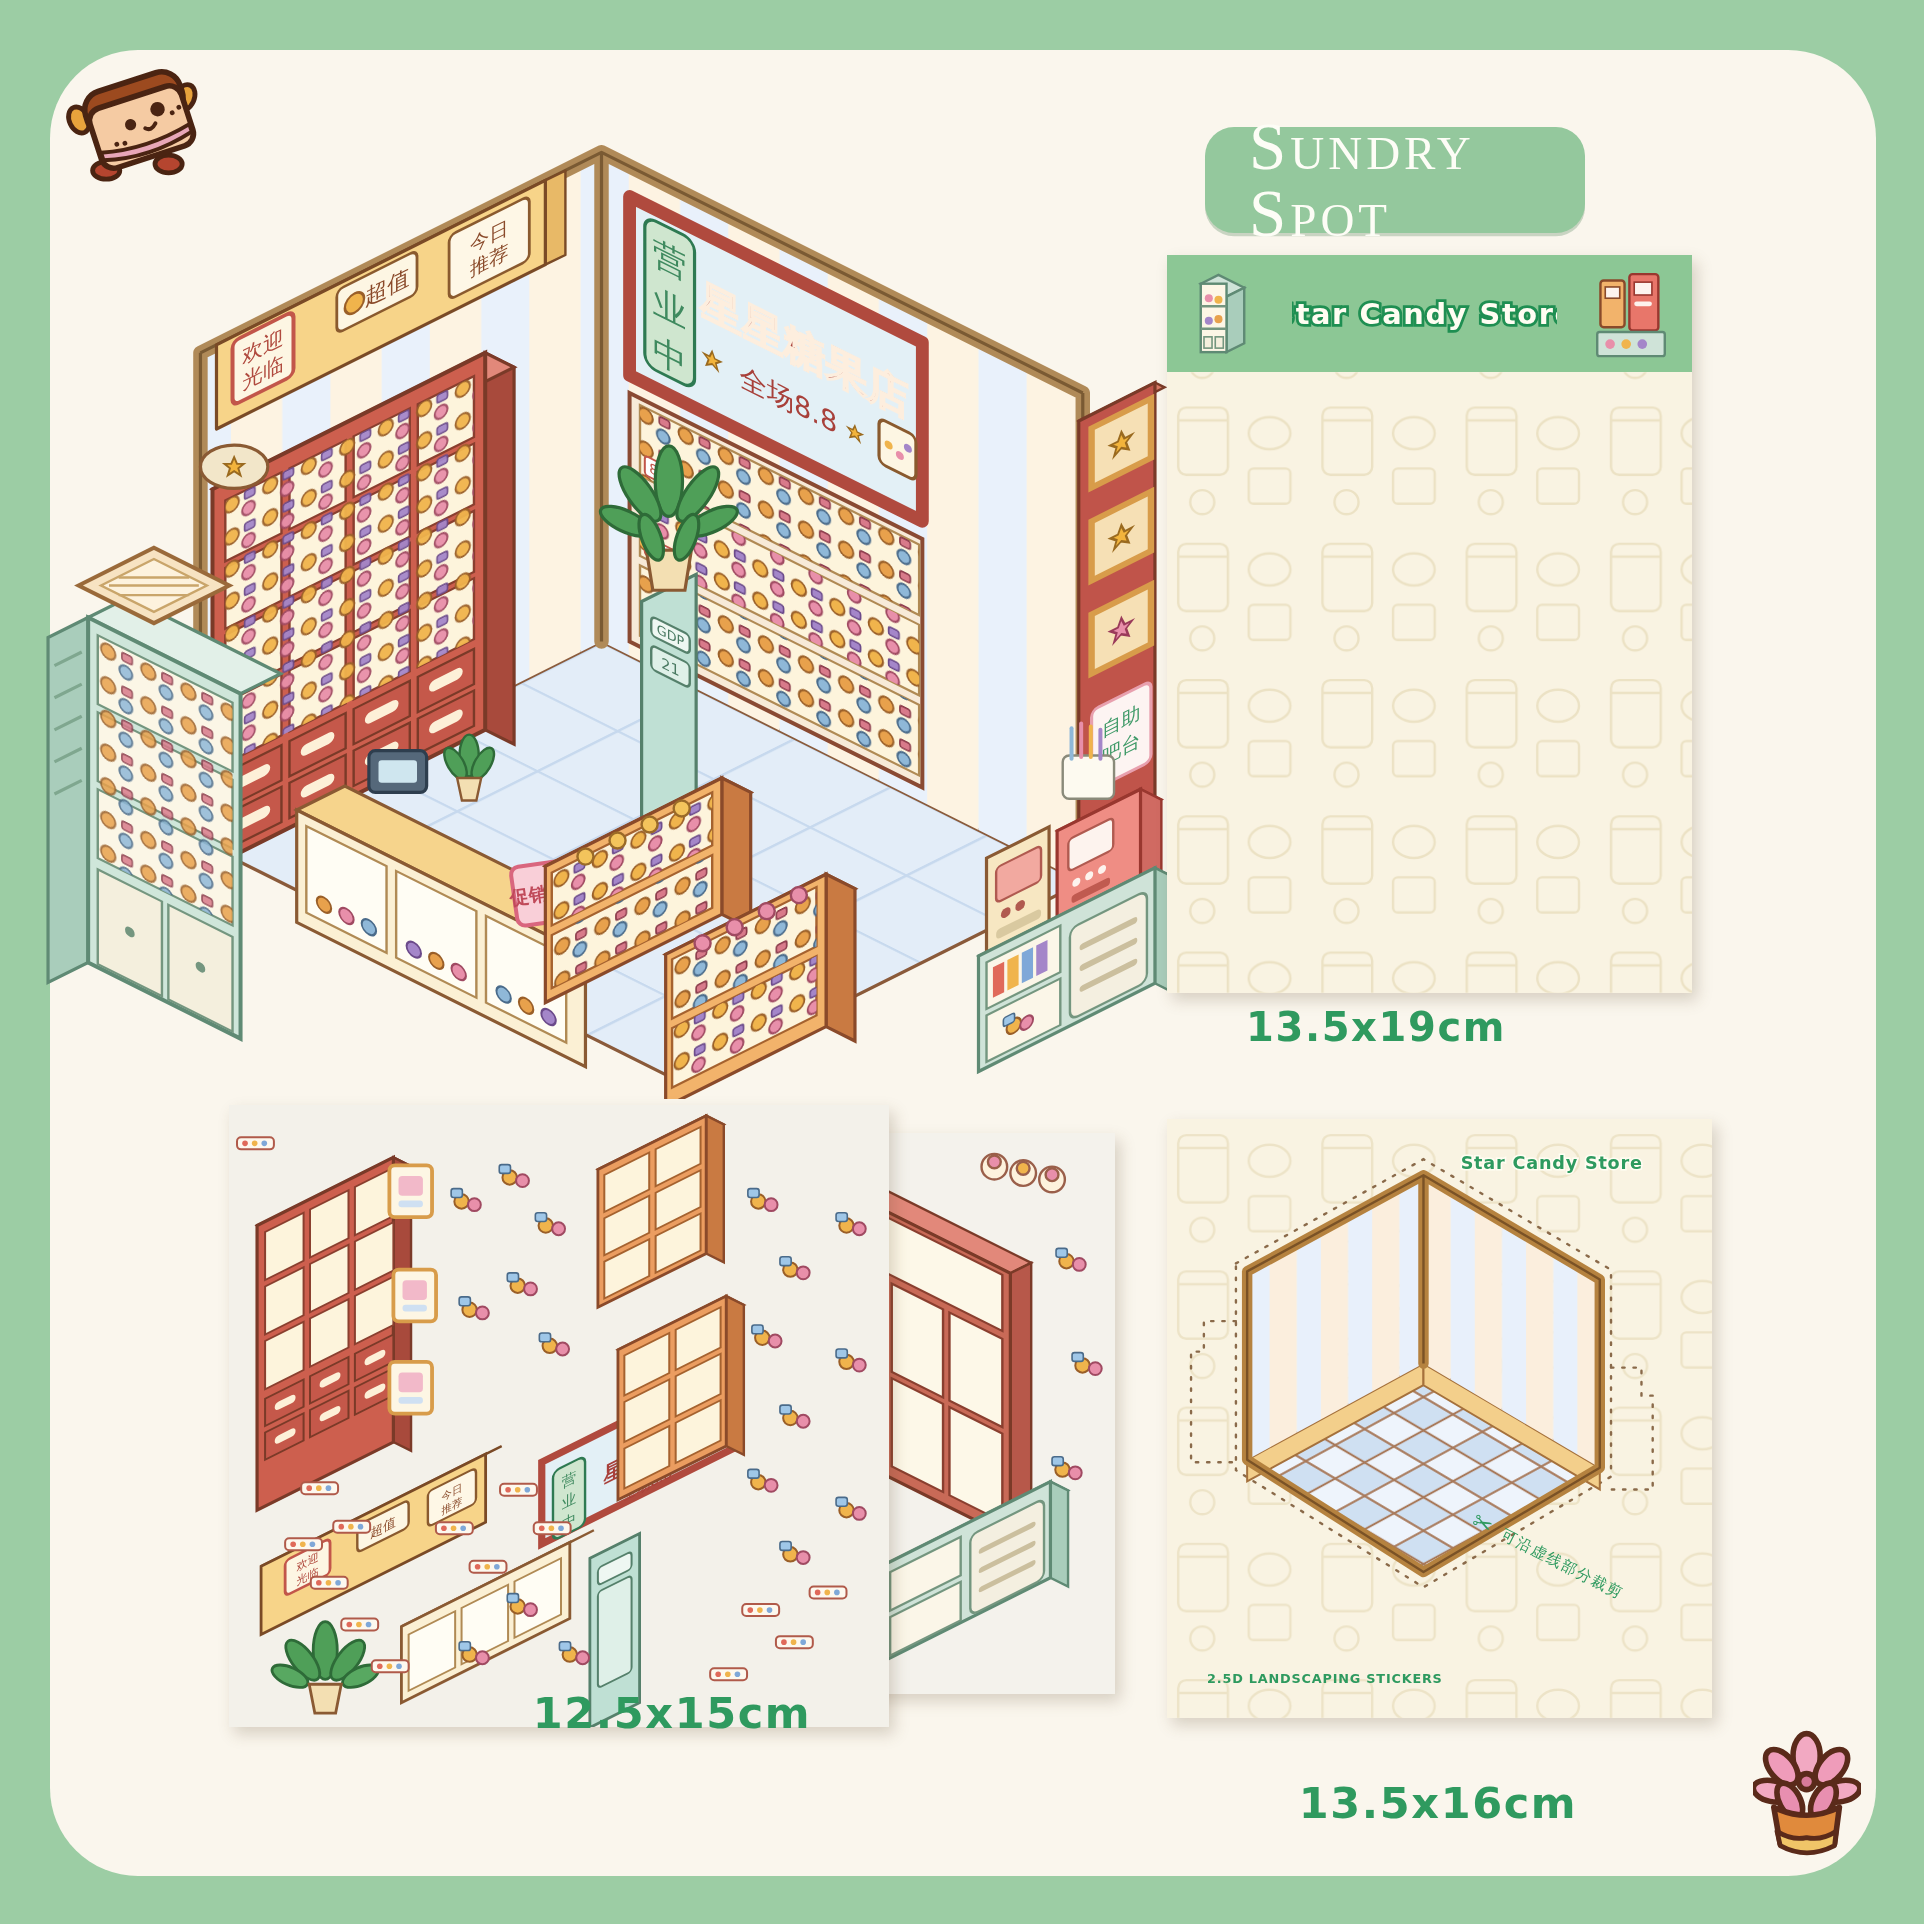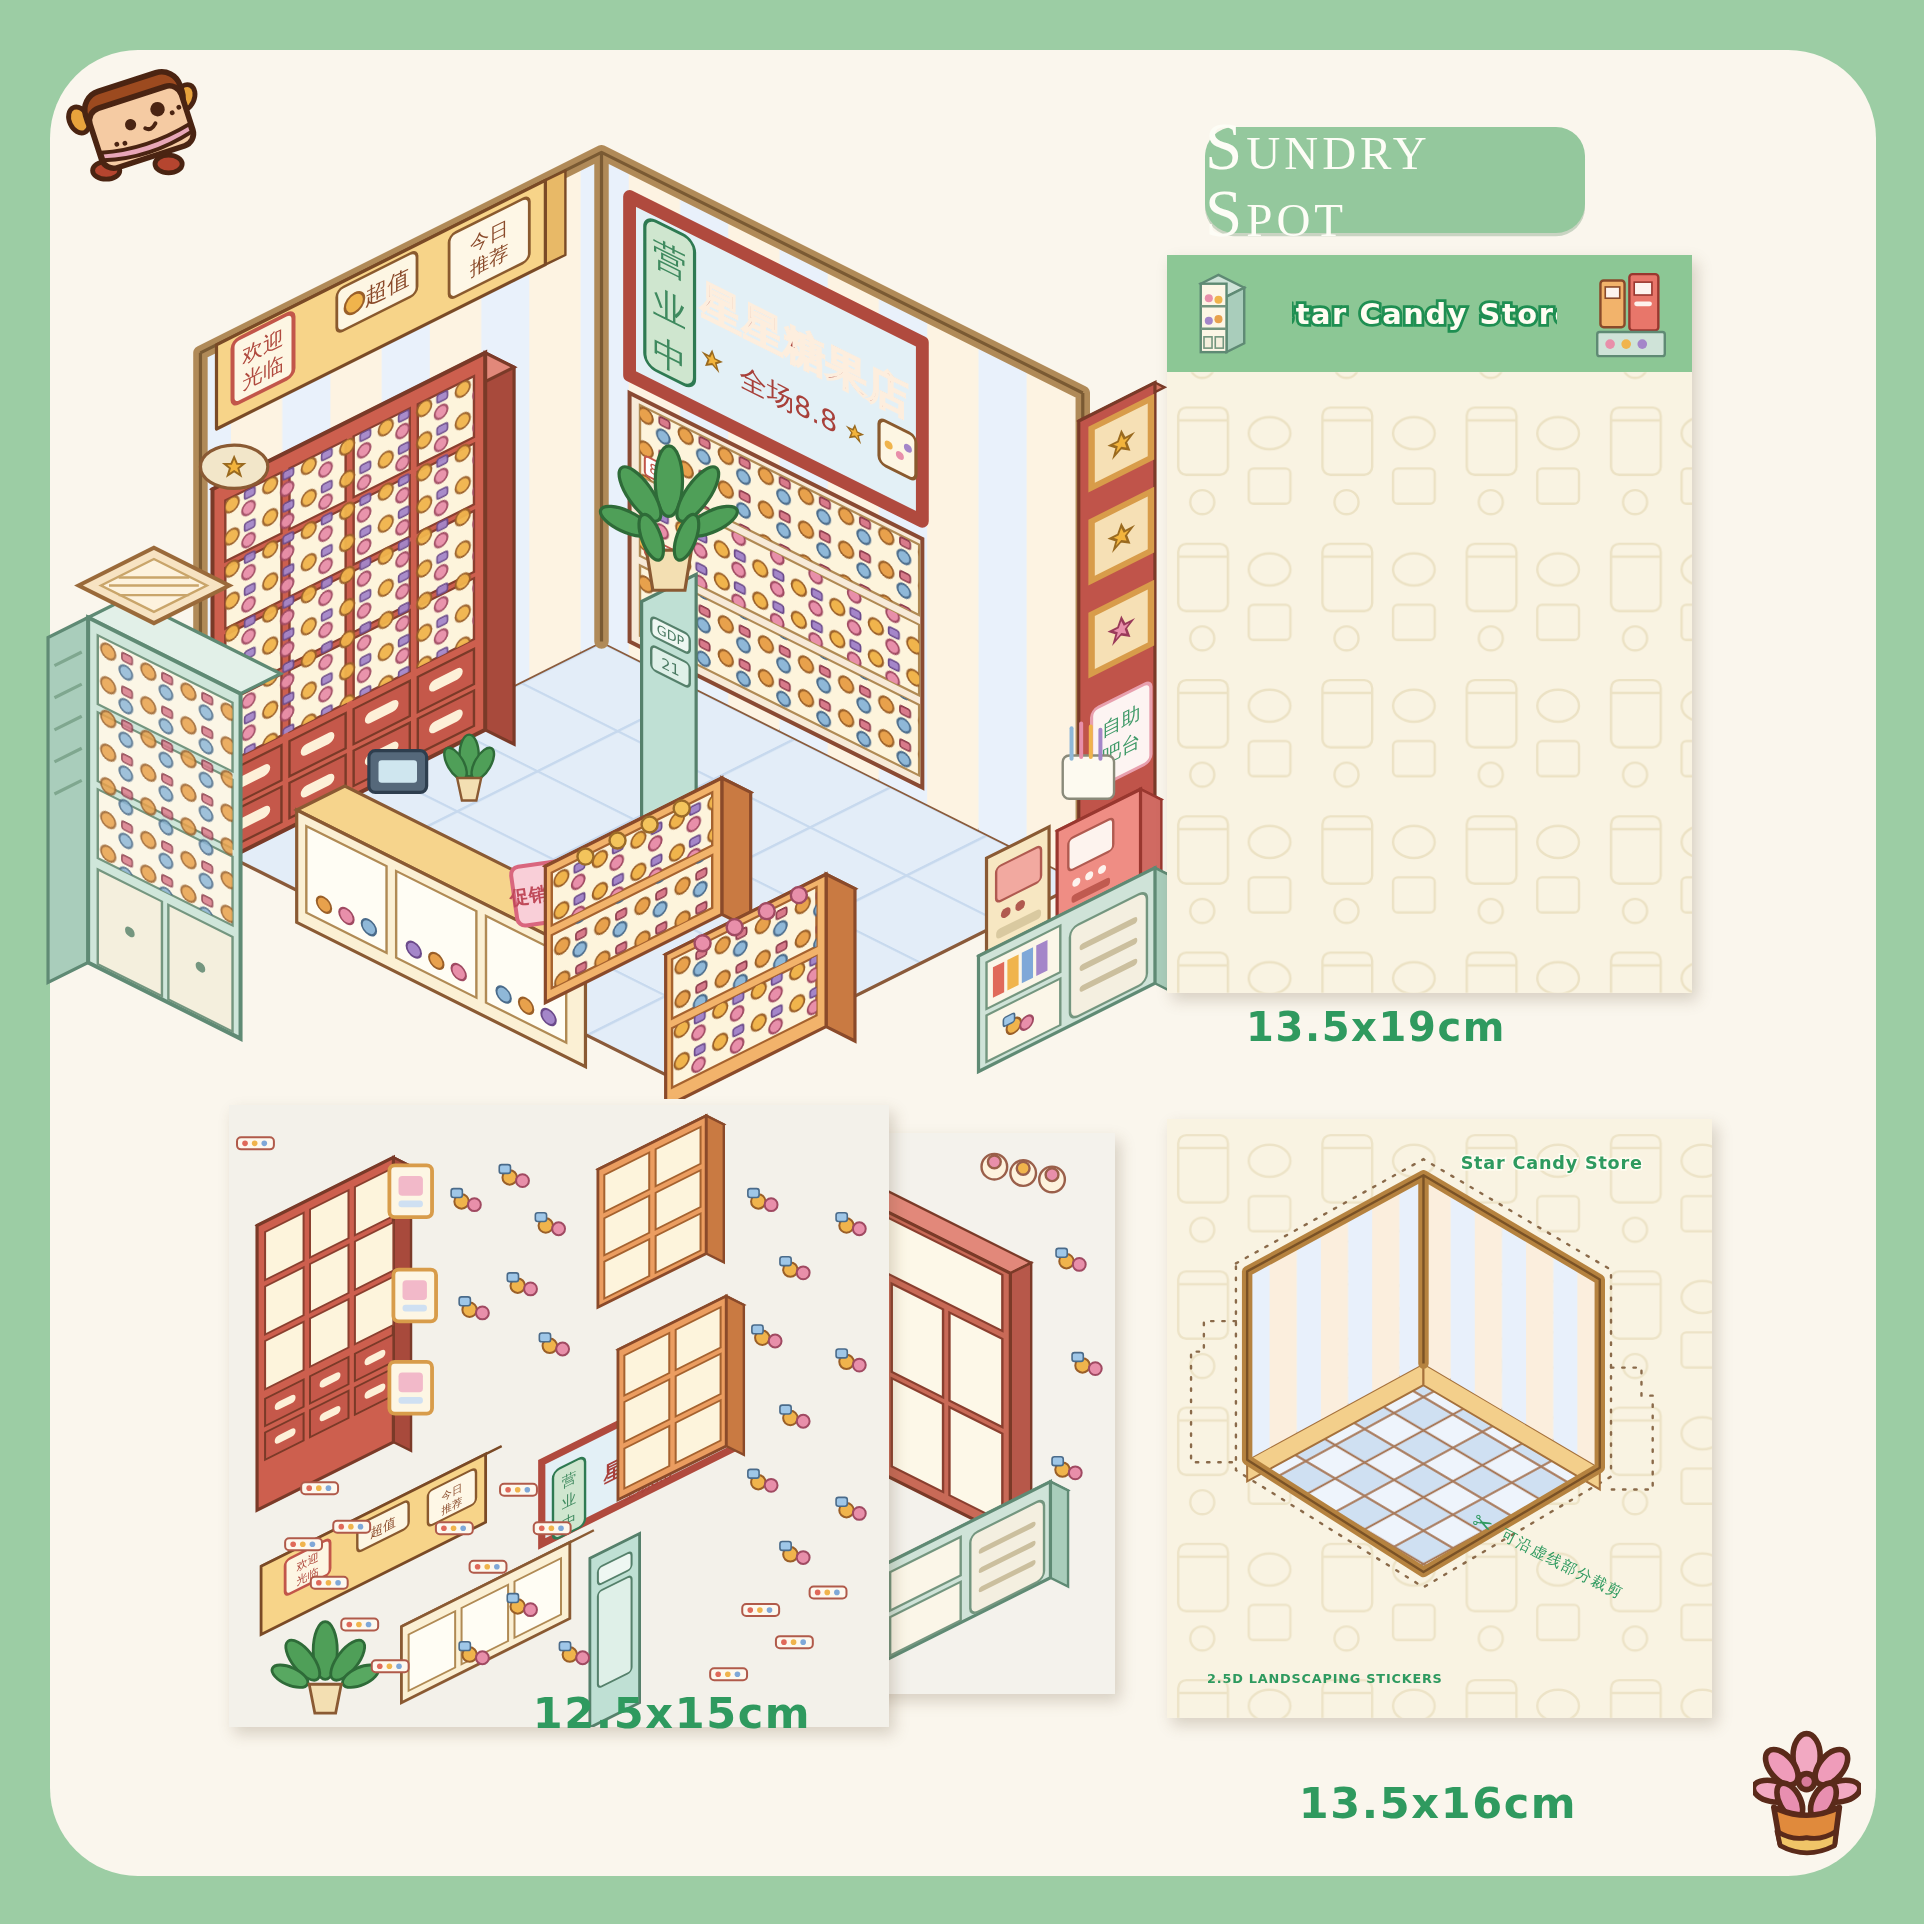--- a/index.html
+++ b/index.html
@@ -16,21 +16,21 @@
   svg{display:block;font-family:"DejaVu Sans","Liberation Sans",sans-serif;}
   .pill{
     left:1205px;top:127px;width:380px;height:106px;
     background:#94c89d;border-radius:29px;
     display:flex;align-items:center;justify-content:center;
     box-shadow:0 3.2px 0 rgba(110,150,115,.35);
   }
   .pill span{
     font-family:"Liberation Serif","DejaVu Serif",serif;
     font-variant:small-caps;font-size:67px;line-height:1;
-    color:#fdfdf6;letter-spacing:4px;
+    color:#fdfdf6;letter-spacing:4px;margin-left:44px;
   }
   .sheet{box-shadow:4.8px 7.2px 14.4px rgba(96,74,44,.22);}
   .sheet-pattern{left:1167px;top:255px;width:525px;height:738px;background:#f9f3e2;}
   .sheet-pattern .hdr{
     position:absolute;left:0;top:0;width:525px;height:117px;background:#8cc795;
     display:flex;align-items:center;justify-content:space-between;
     padding:0 24px;box-sizing:border-box;
   }
   .sheet-grey-a{left:229px;top:1105px;width:660px;height:622px;background:#f3f1ea;}
   .sheet-grey-b{left:497px;top:1133px;width:618px;height:561px;background:#f4f2ec;}

